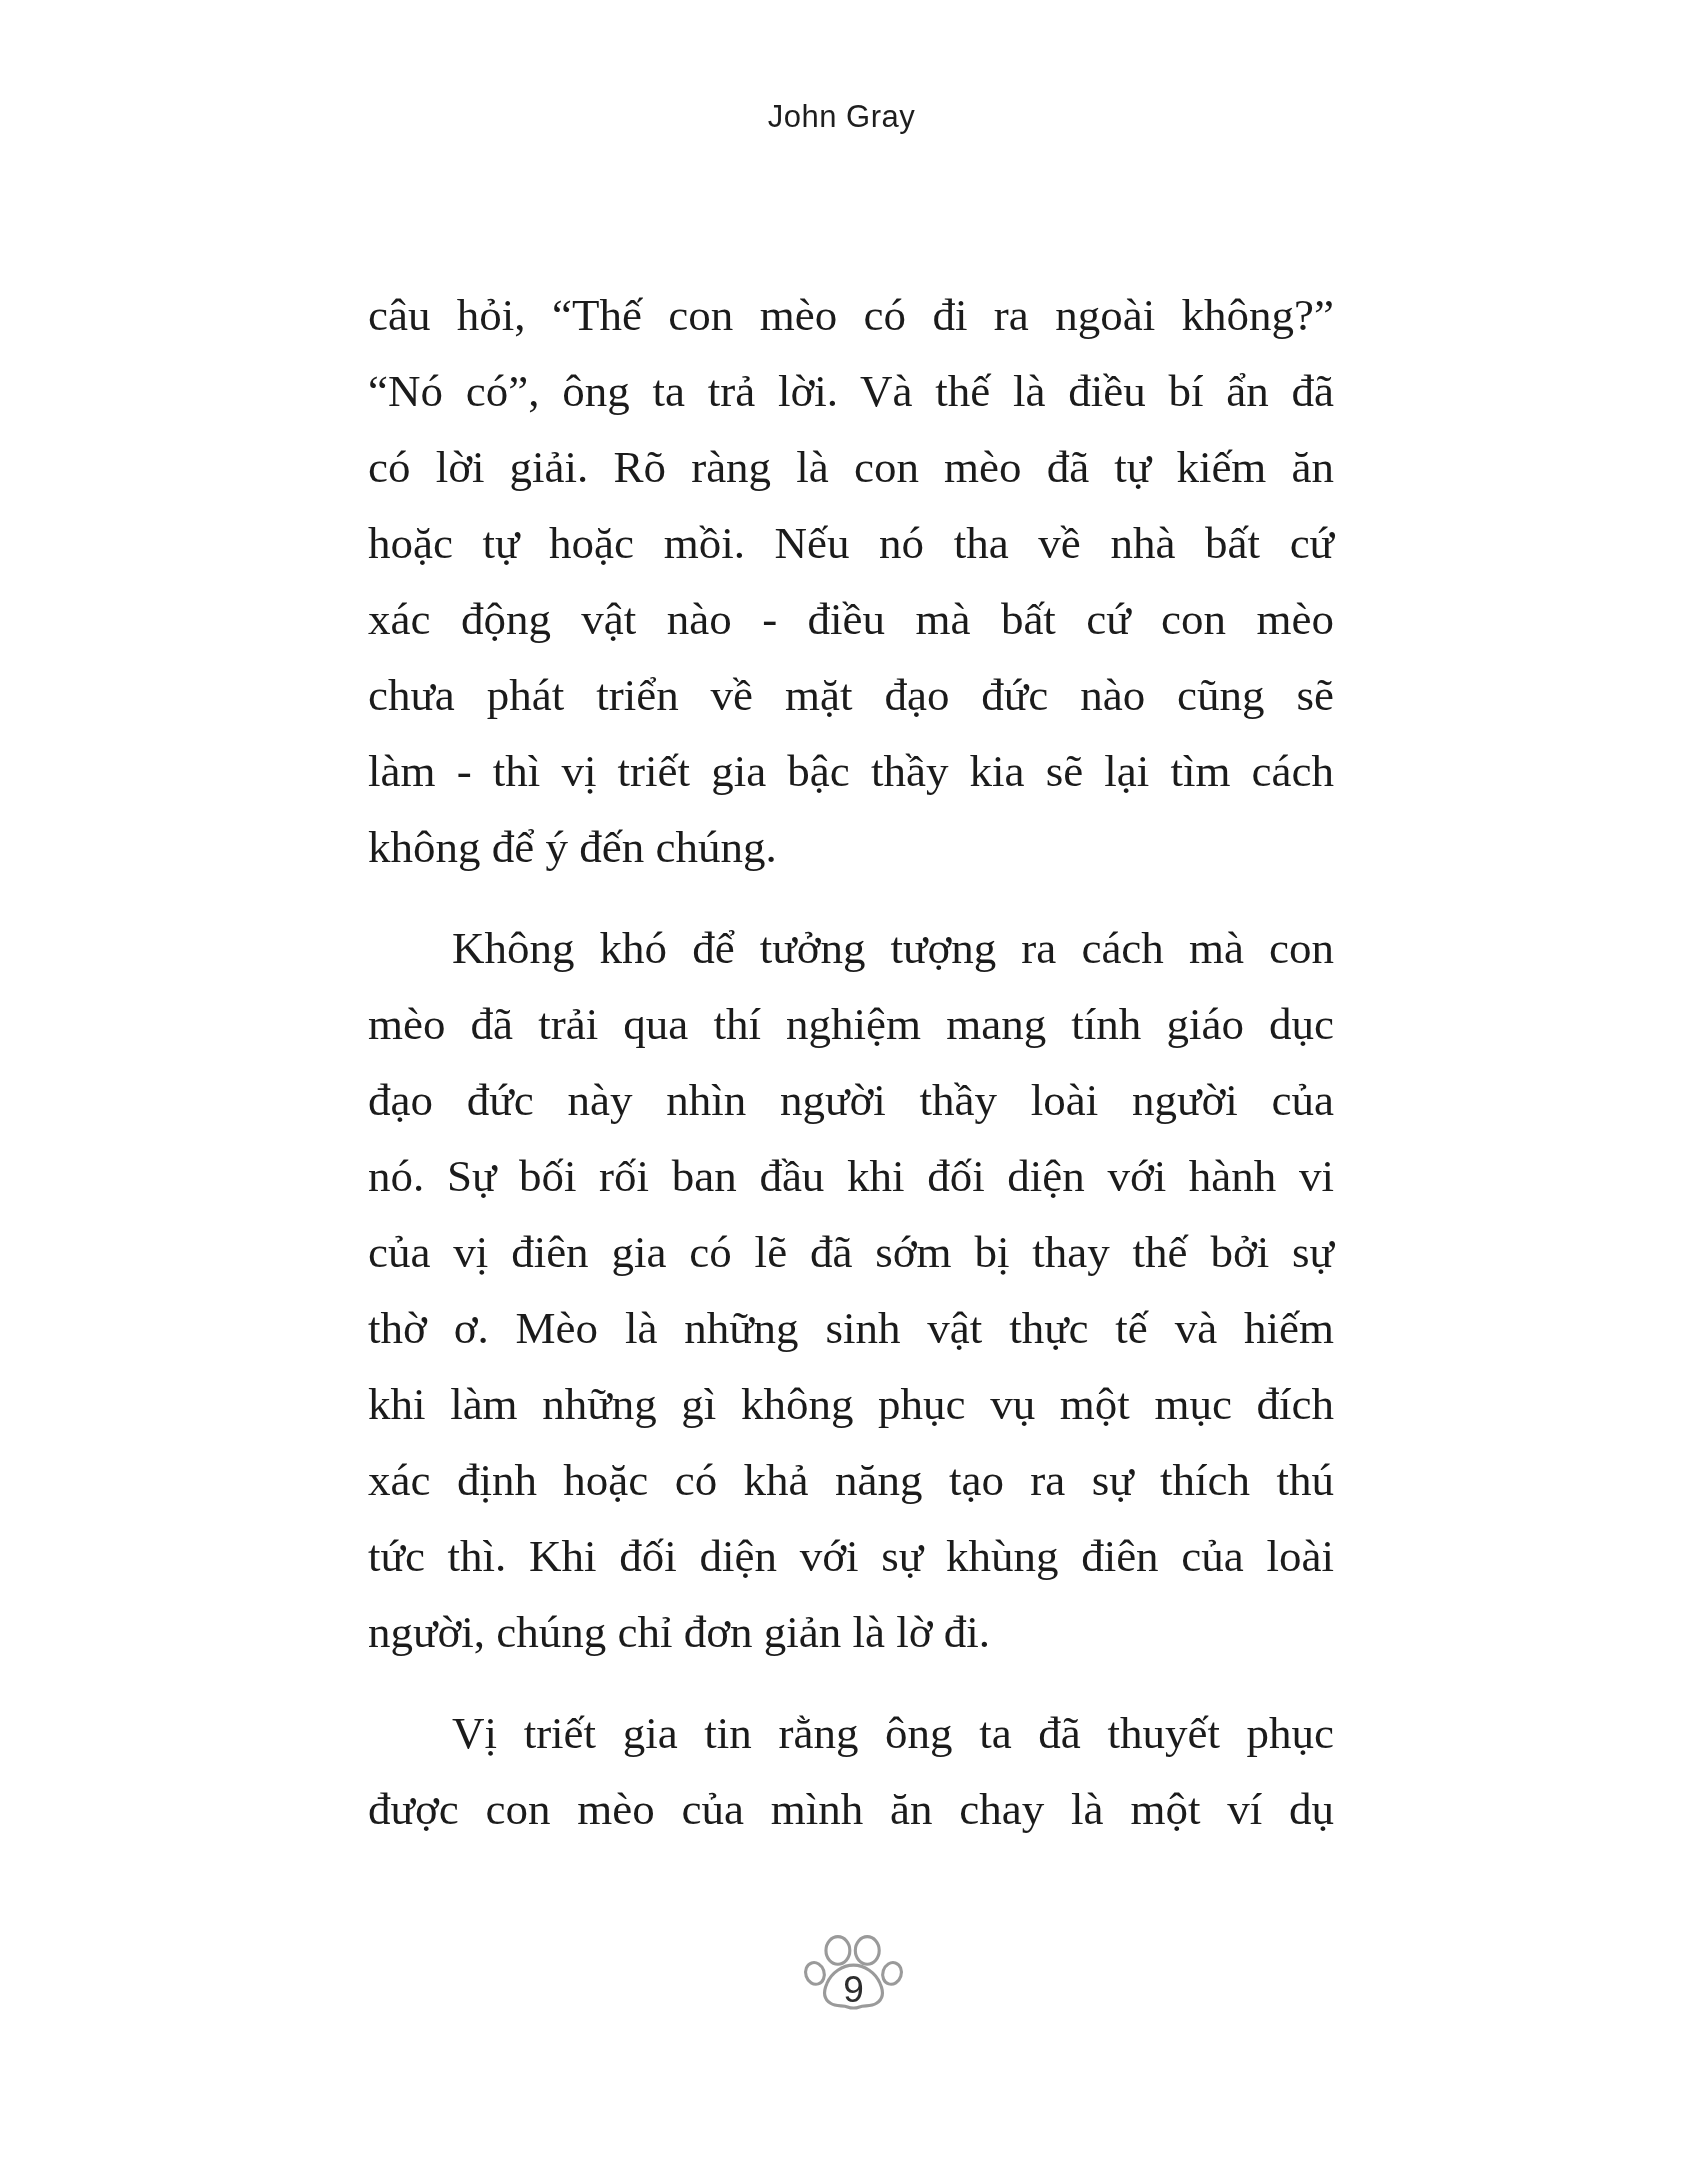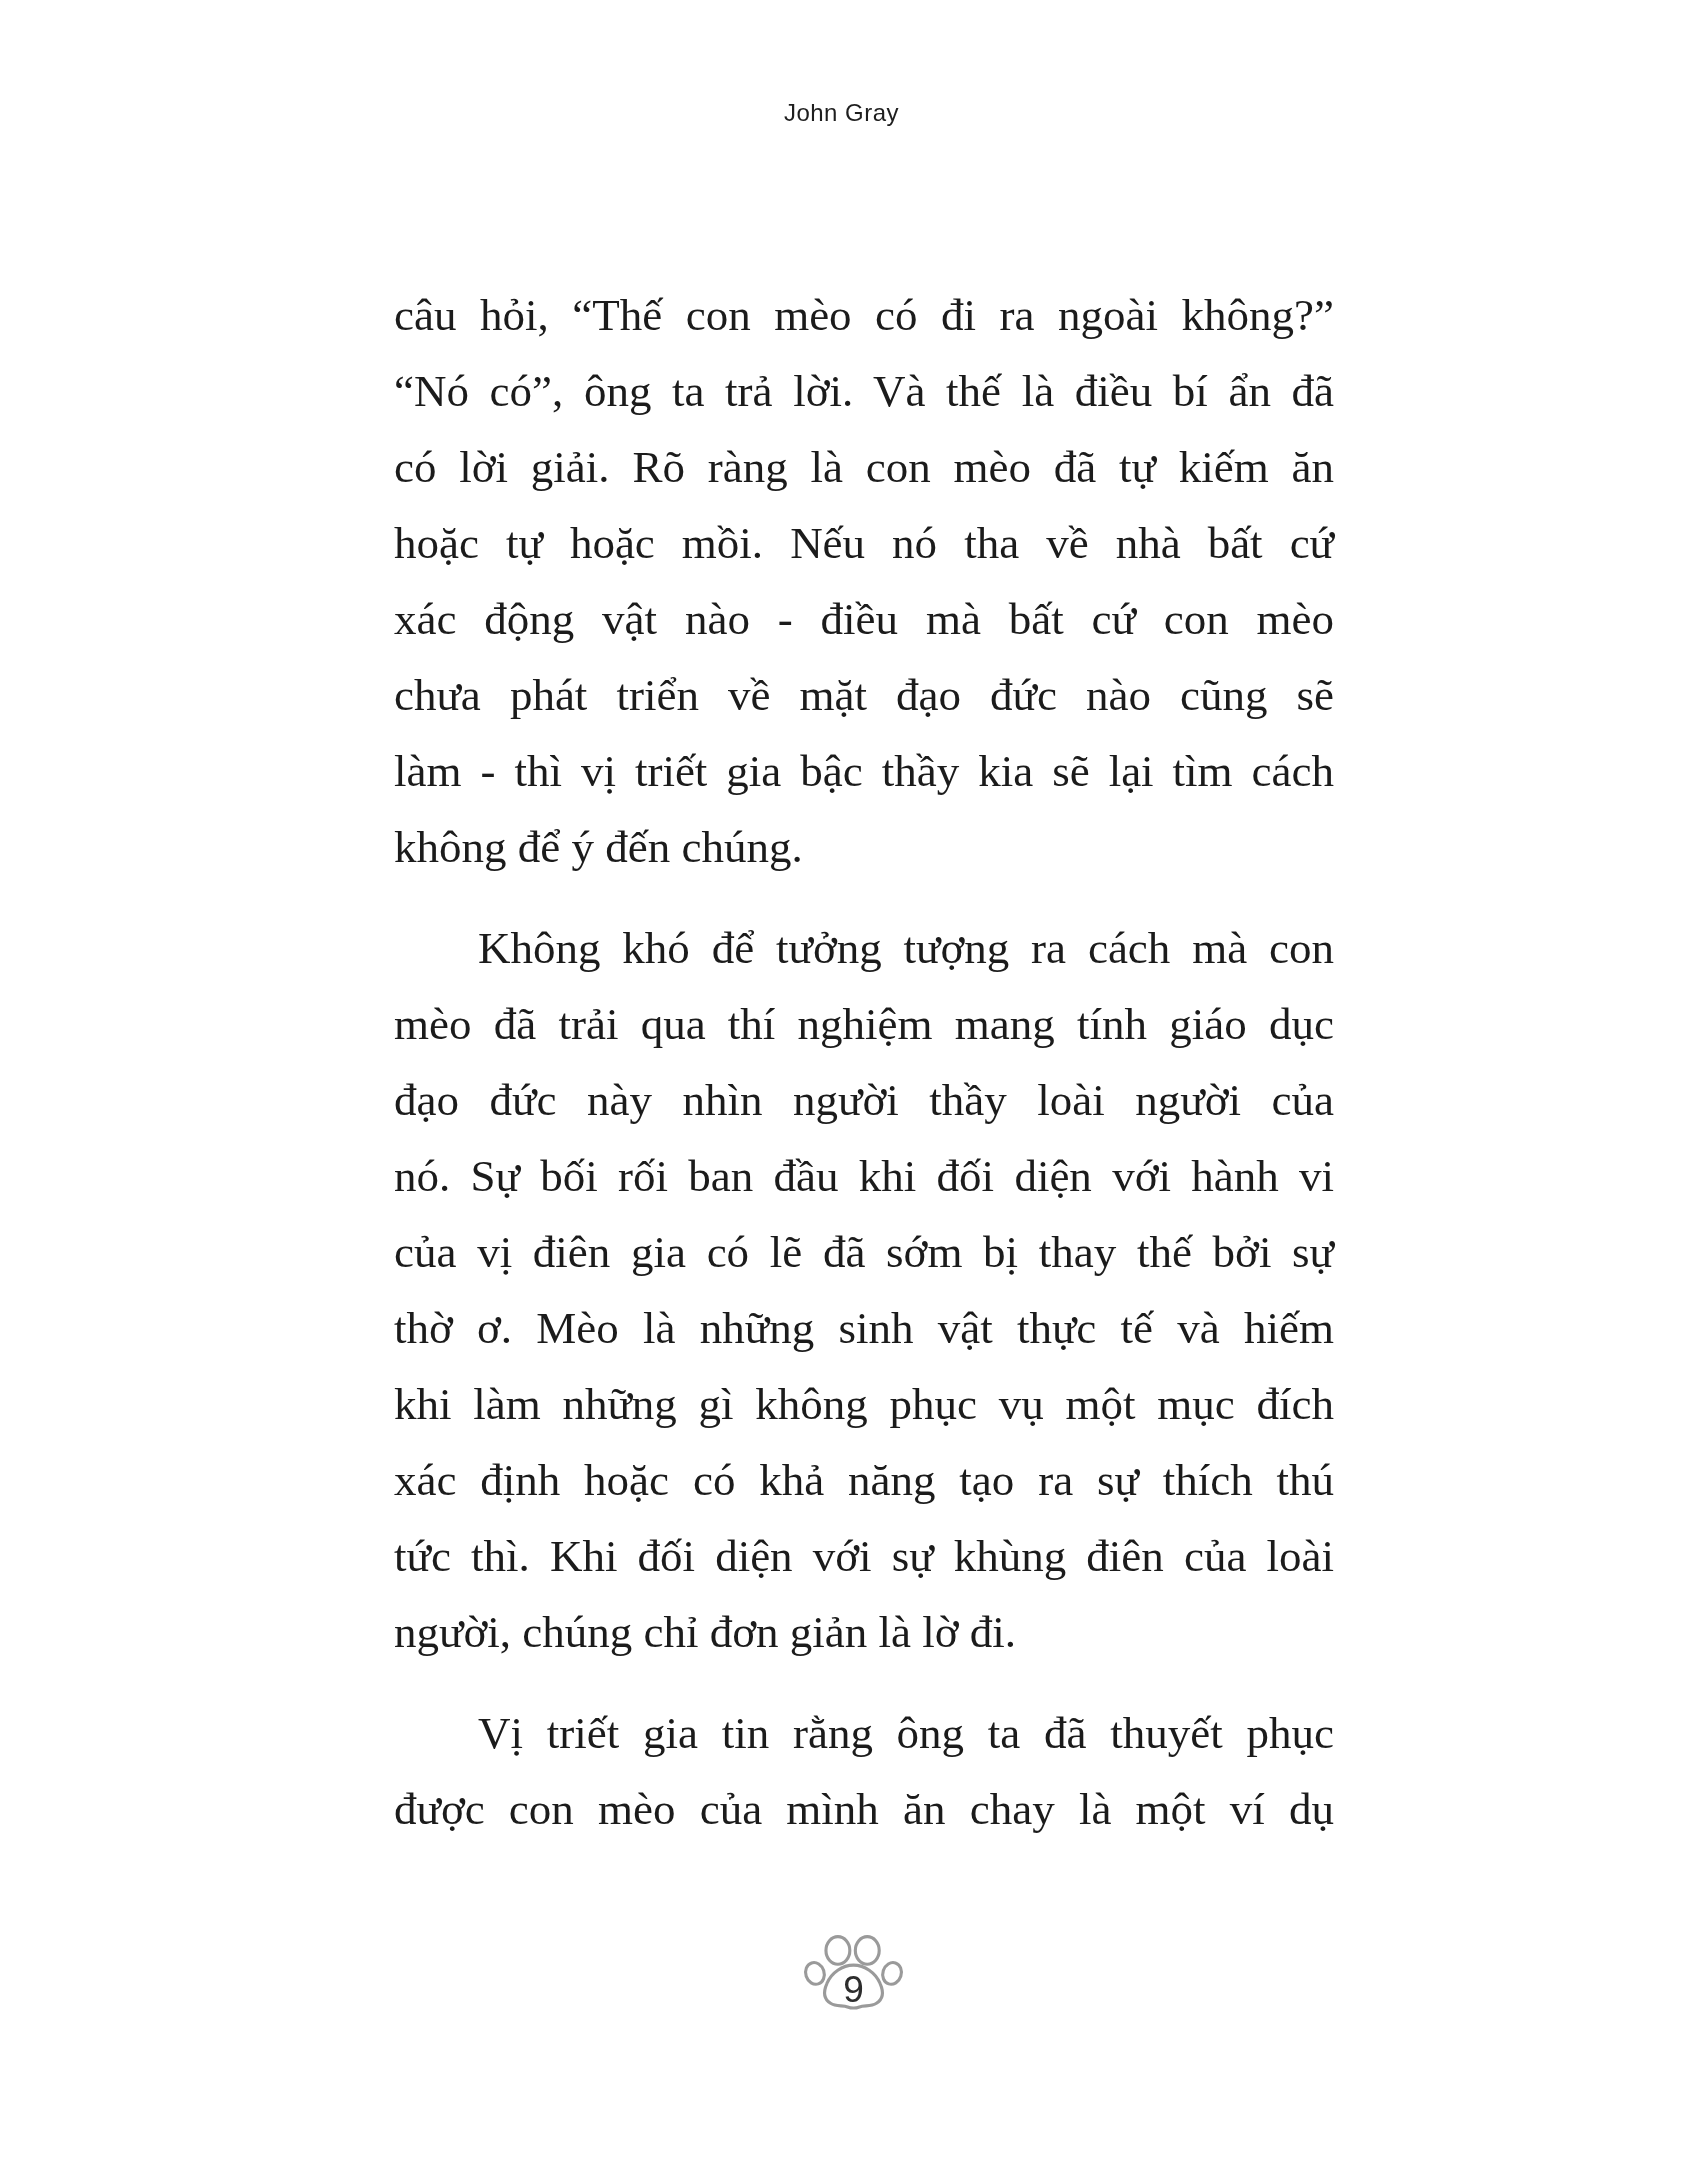--- a/index.html
+++ b/index.html
@@ -14,42 +14,41 @@
     color: #1b1b1b;
   }
 
   .running-head {
     position: absolute;
     top: 99px;
     left: 0;
     width: 100%;
     text-align: center;
     font-family: "Liberation Sans", "DejaVu Sans", sans-serif;
-    font-size: 24px;
+    font-size: 31px;
     font-weight: 400;
     letter-spacing: 0.5px;
     color: #1e1e1e;
   }
 
   .text-block {
     position: absolute;
     top: 277px;
     left: 368px;
     width: 966px;
     font-size: 45px;
     line-height: 76px;
   }
 
   .para + .para { margin-top: 25px; }
 
   .line {
     white-space: nowrap;
     text-align: justify;
     text-align-last: justify;
-    margin-left: 26px;
   }
   .line.no-stretch { text-align-last: left; }
   .para.indent .line:first-child { text-indent: 84px; }
 
   .paw {
     position: absolute;
     top: 1931px;
     left: 803px;
     width: 101px;
     height: 94px;

